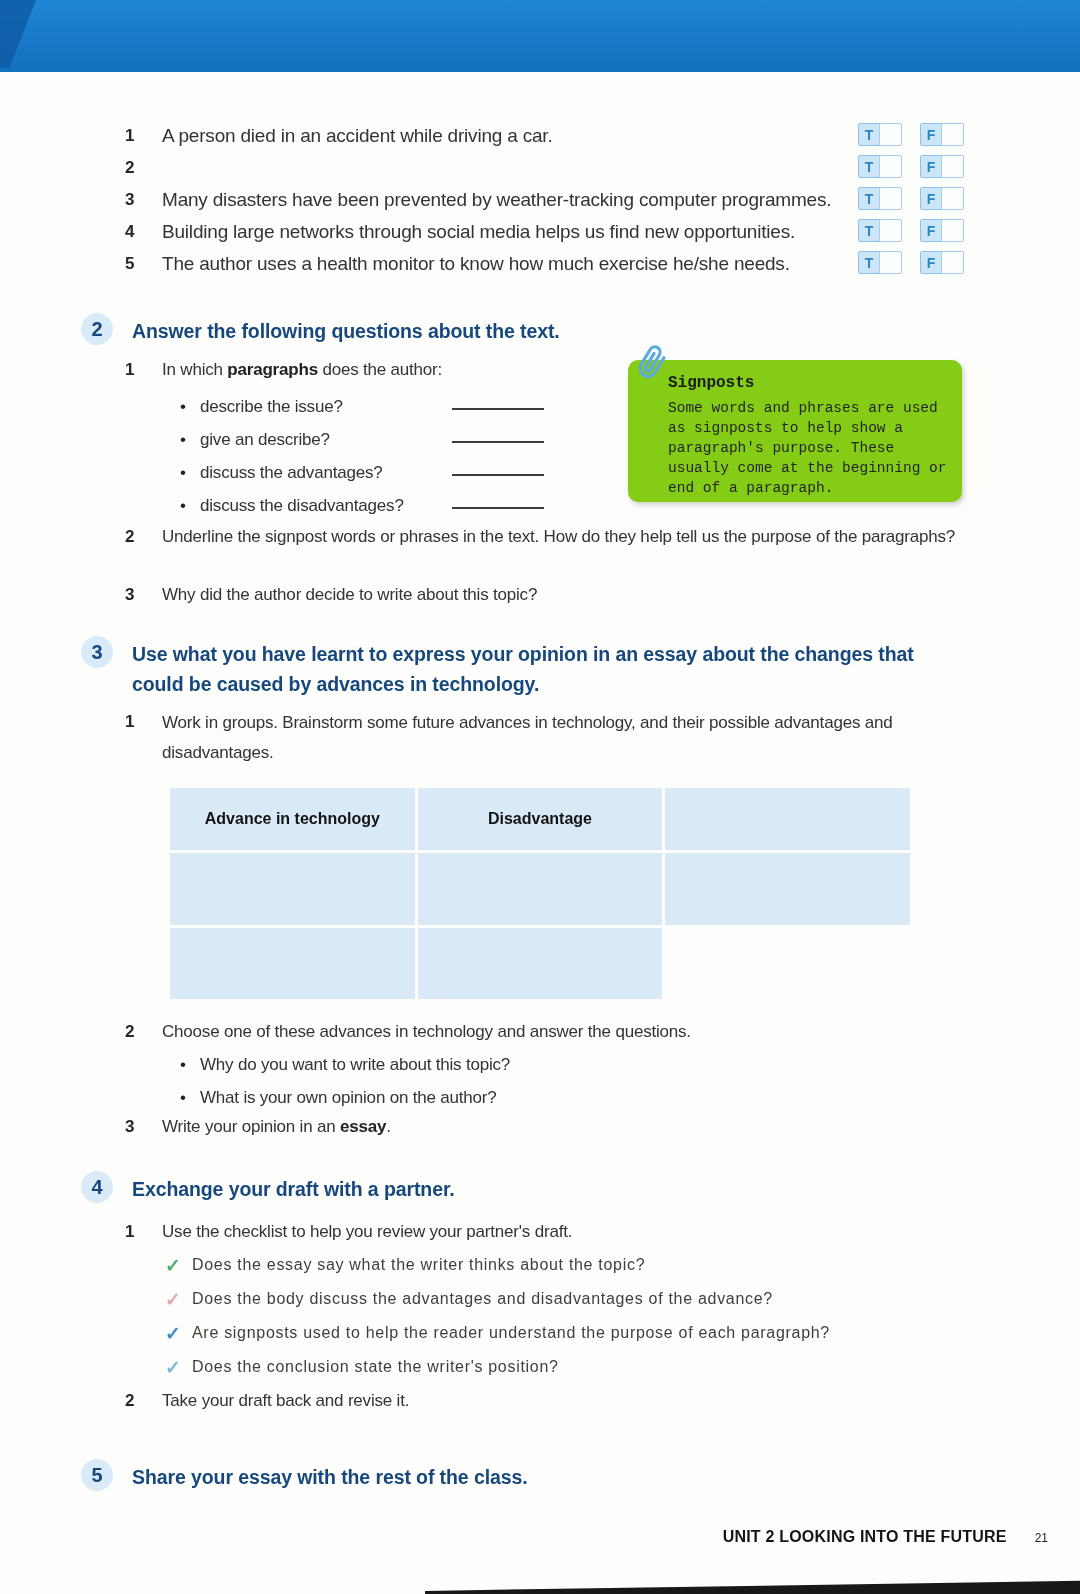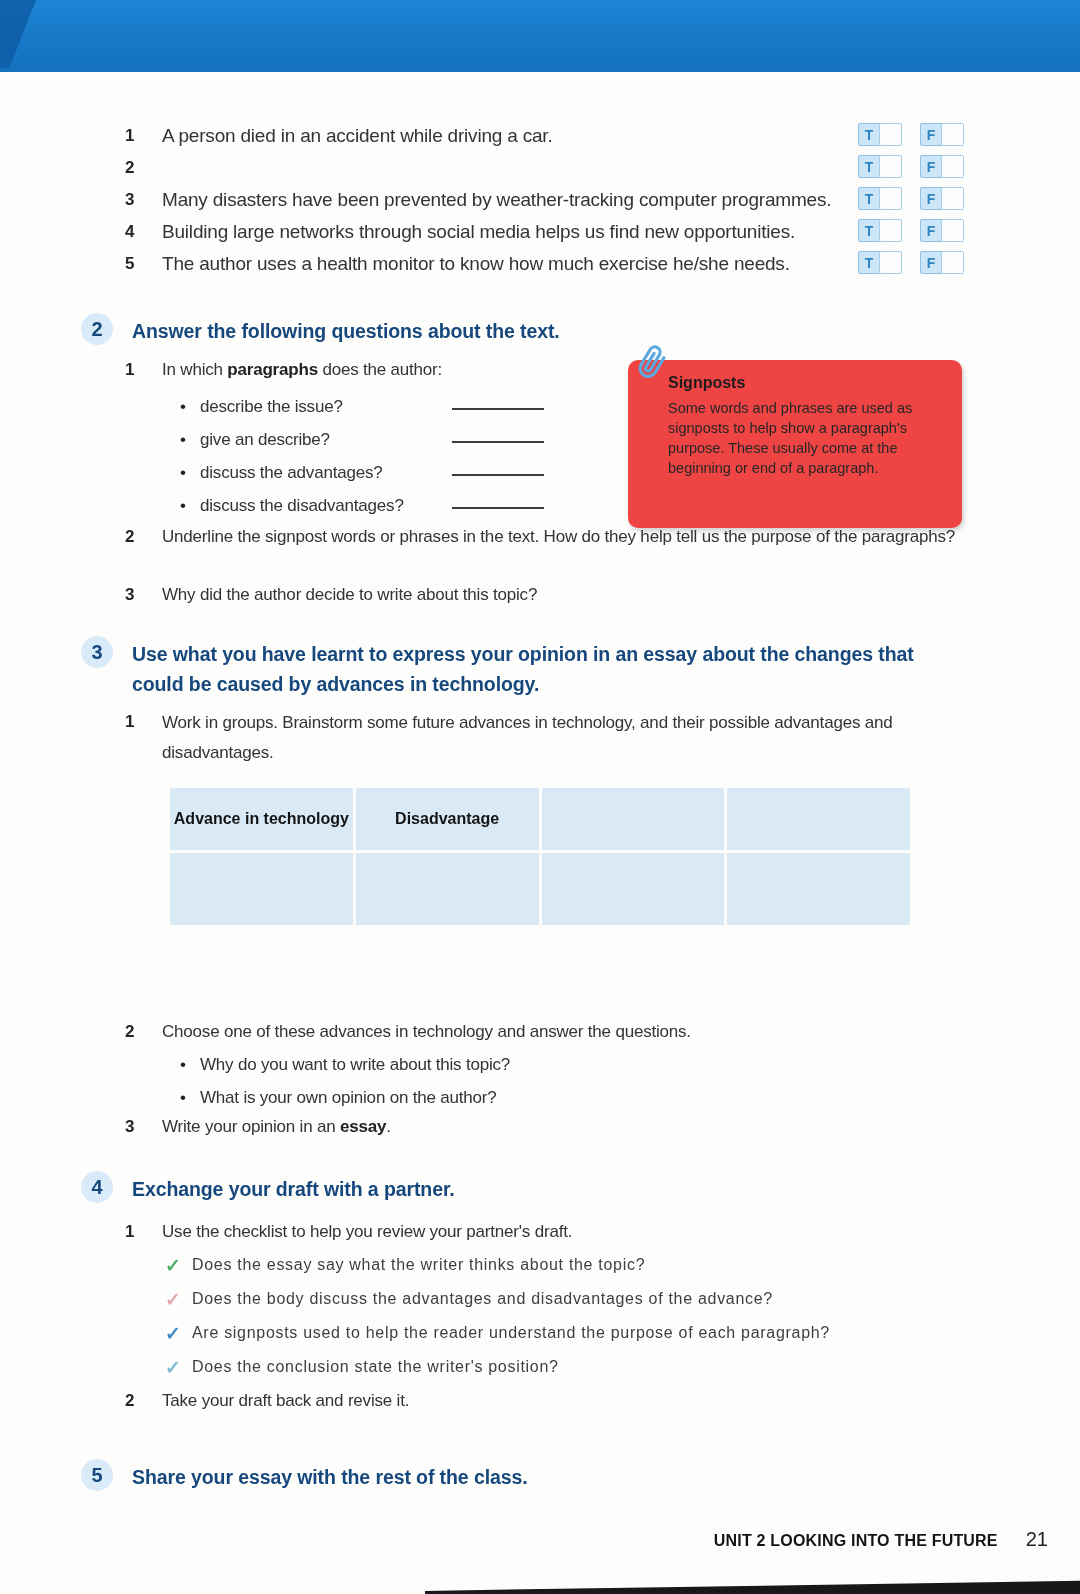--- a/index.html
+++ b/index.html
@@ -71,56 +71,57 @@
   .bullet-row { position: relative; height: 33px; display: flex; align-items: center; }
   .bullet-row .dot { width: 20px; font-size: 17px; color: #222; }
   .bullet-row .b-text { font-size: 17px; color: #333; letter-spacing: -0.2px; }
   .blank {
     position: absolute; width: 92px; height: 20px;
     border-bottom: 2px solid #3c3c3c;
   }
 
   
   .signpost-box {
-    left: 628px; top: 360px; width: 334px; height: 168px;
-    background: #ef4444;
+    left: 628px; top: 360px; width: 334px; height: 142px;
+    background: #84cc16;
     border-radius: 10px;
     box-shadow: 2px 3px 5px rgba(0,0,0,0.18);
     padding: 14px 16px 10px 40px;
+    font-family: Liberation Mono, monospace;
   }
   .signpost-title { font-weight: bold; font-size: 16px; color: #1c1c1c; margin-bottom: 6px; }
   .signpost-body { font-size: 14.5px; line-height: 1.38; color: #262626; width: 282px; }
   .paperclip { position: absolute; left: 636px; top: 346px; width: 32px; height: 32px; transform: rotate(-14deg); }
 
   
   .adv-table {
     left: 170px; top: 788px; width: 740px; height: 205px;
     display: grid;
-    grid-template-columns: 1fr 1fr 1fr 1fr;
+    grid-template-columns: 1fr 1fr 1fr;
     grid-template-rows: 62px 72px 71px;
     gap: 3px;
   }
   .adv-cell { background: #d9eaf6; }
   .adv-head {
     display: flex; align-items: center; justify-content: center;
     font-weight: bold; font-size: 16px; color: #141414;
   }
 
   
   .check-row { display: flex; align-items: center; height: 34px; }
   .check-glyph { width: 27px; font-size: 19px; font-weight: bold; }
   .check-text { font-size: 16px; color: #3e3e3e; letter-spacing: 0.7px; text-align: right; }
 
   
   .footer {
     left: 0; top: 1528px; width: 1048px;
     display: flex; justify-content: flex-end; align-items: baseline;
   }
   .footer-unit { font-weight: bold; font-size: 16px; color: #141414; letter-spacing: 0.2px; }
-  .footer-page { font-size: 20px; color: #222; margin-left: 28px; }
+  .footer-page { font-size: 12px; color: #222; margin-left: 28px; }
 
   .bottom-wedge {
     left: 425px; top: 1580px; width: 655px; height: 14px;
     background: #181818;
     clip-path: polygon(0 78%, 100% 5%, 100% 100%, 0 100%);
   }
 </style>
 </head>
 <body>
 

